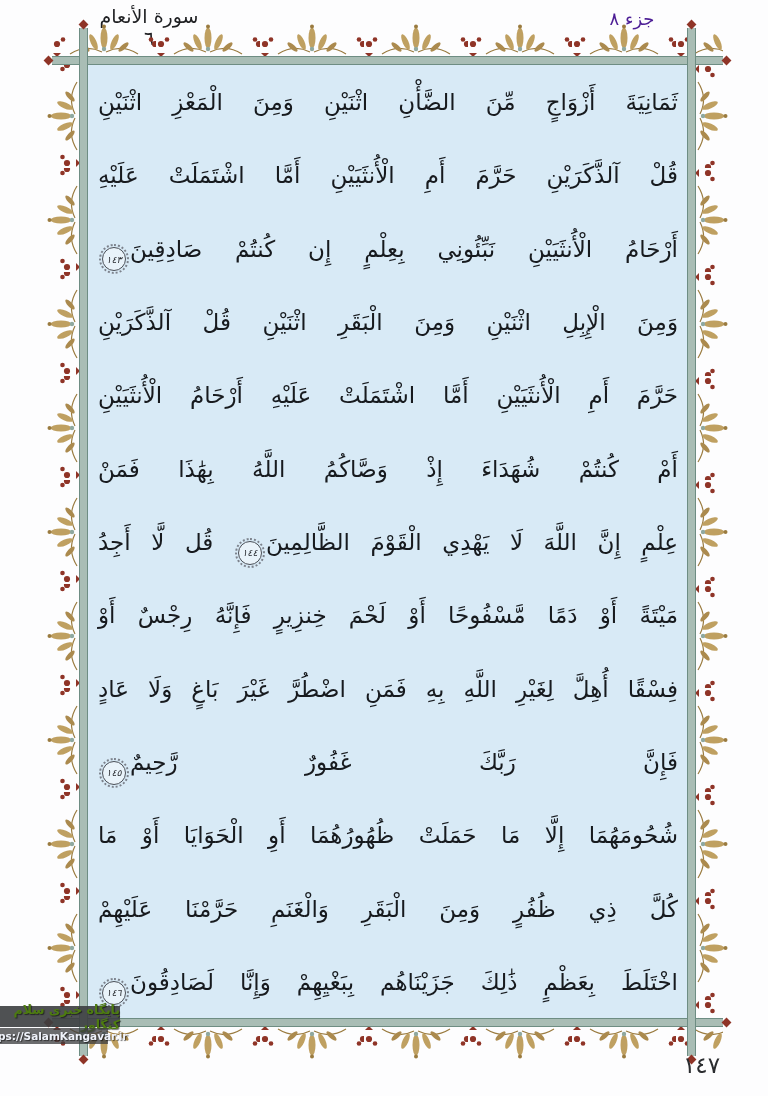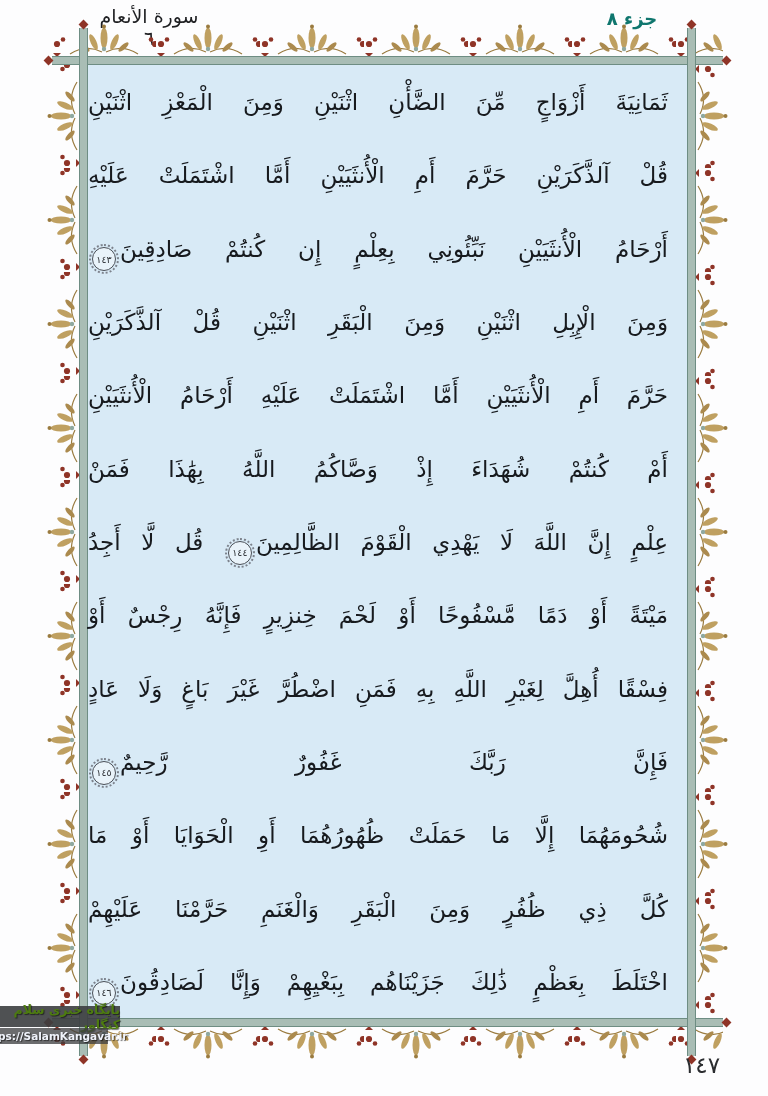--- a/index.html
+++ b/index.html
@@ -10,21 +10,21 @@
   }
   
   .hdr-surah {
     position:absolute; left:94px; top:5px; width:110px;
     direction:rtl; text-align:center;
     font-size:19px; color:#1e1f22;
   }
   .hdr-juz {
     position:absolute; left:600px; top:8px; width:64px;
     direction:rtl; text-align:center;
-    font-size:18px; color:#0f766e;font-weight:bold;
+    font-size:18px; color:#4c1d95;
   }
   
   .panel {
     position:absolute; left:88px; top:63px; width:600px; height:957px;
     background:#d8eaf6;
   }
   
   .bar { position:absolute; background:#a9bdb5; }
   .bar-h { height:9px; left:52px; width:671px;
     border-top:1.5px solid #6e8d83; border-bottom:1.5px solid #6e8d83; }
@@ -36,37 +36,37 @@
   .bar-right { left:687px; }
   .tip { position:absolute; width:7px; height:7px; background:#8f3427; transform:rotate(45deg); }
   
   .band { position:absolute; }
   .band-top { left:52px; top:23px; }
   .band-bottom { left:52px; top:1026px; }
   .band-left { left:46px; top:64px; }
   .band-right { left:695px; top:64px; }
   
   .text-area {
-    position:absolute; left:88px; top:76px; width:580px; height:932px;
+    position:absolute; left:98px; top:76px; width:580px; height:932px;
     display:flex; flex-direction:column; justify-content:space-between;
     direction:rtl;
   }
   .quran-line {
     direction:rtl; unicode-bidi:embed;
     text-align:justify; text-align-last:justify;
     font-size:23px; color:#171a1e; line-height:52px; height:52px;
     font-family:"DejaVu Sans", sans-serif;
     word-spacing:1px;
   }
   .ayah-mark {
     display:inline-flex; align-items:center; justify-content:center;
     width:24px; height:24px; border:1.4px solid #4a4f57; border-radius:50%;
     outline:2px dotted #7c828c; outline-offset:1px;
     background:rgba(255,255,255,.45);
-    vertical-align:-6px; margin:0 4px;
+    vertical-align:-6px; margin:0 4px;font-style:italic;
   }
   .ayah-num {
     font-size:9.5px; line-height:1; color:#2c2f34; direction:rtl;
   }
   
   .page-number {
     position:absolute; left:120px; top:1052px; width:600px;
     text-align:right; font-size:23px; color:#2a2c2f; direction:rtl;
   }
   

